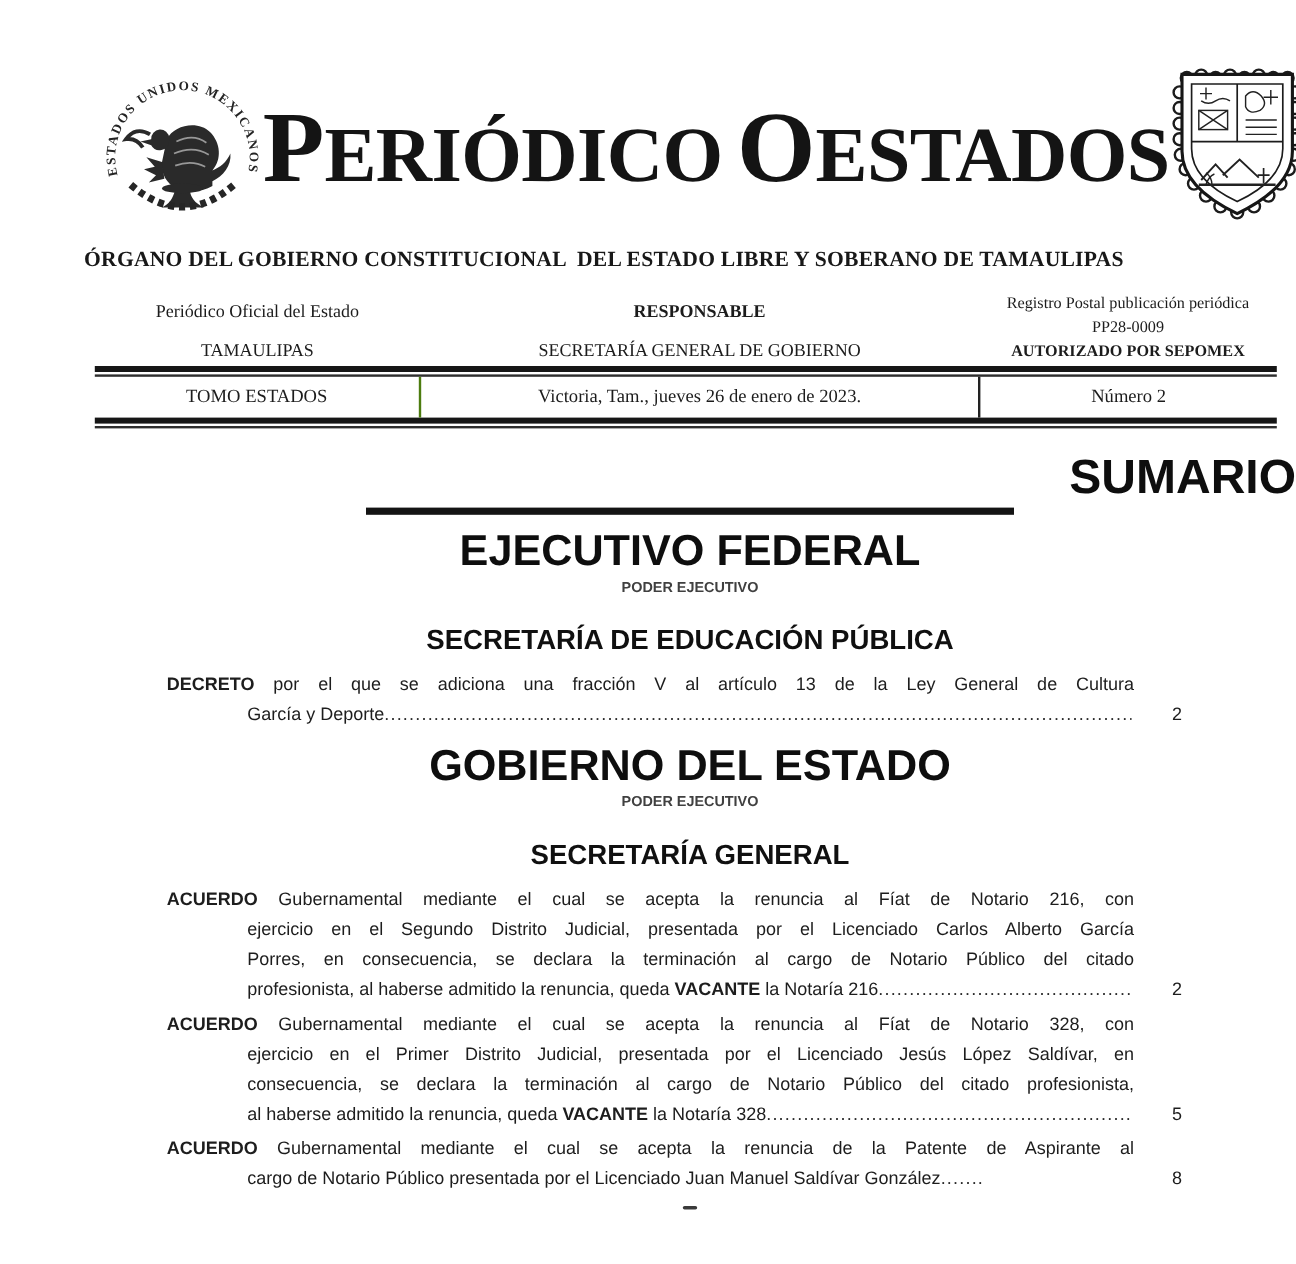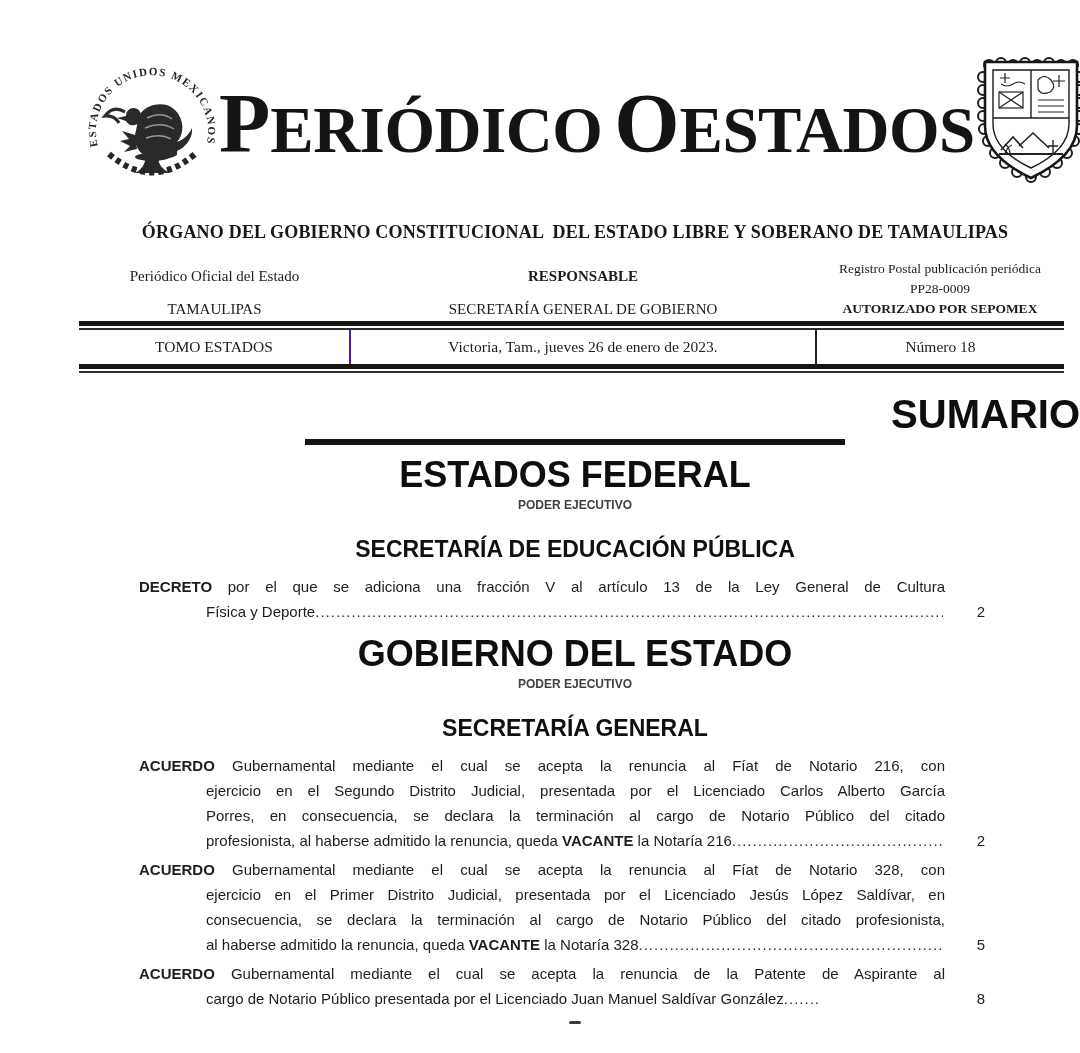--- a/index.html
+++ b/index.html
@@ -12,35 +12,35 @@
   
   .masthead{margin-top:46px;display:flex;align-items:flex-start;padding-left:15px;padding-right:15px;height:152px;}
   .seal{margin-top:16px;flex:0 0 auto;}
   .shield{margin-top:10px;flex:0 0 auto;}
   .title{flex:1;display:flex;justify-content:center;align-items:baseline;gap:12px;
          padding-top:36px;font-family:"Liberation Serif",serif;font-weight:bold;color:#141414;white-space:nowrap;}
   .cap{font-size:84px;line-height:1;}
   .trest{font-size:65px;line-height:1;letter-spacing:-0.5px;}
 
   
-  .tagline{margin-top:24px;text-align:center;font-family:"Liberation Serif",serif;
+  .tagline{margin-top:8px;font-family:"Liberation Serif",serif;
            font-weight:bold;font-size:18px;letter-spacing:0.2px;white-space:pre;color:#181818;}
 
   
   .info-table{margin-left:9px;width:985px;margin-top:14px;font-family:"Liberation Serif",serif;}
   .hrow{display:flex;height:64px;}
   .hcol{display:flex;flex-direction:column;align-items:center;text-align:center;color:#1c1c1c;}
   .c1{width:271px;}.c2{width:466px;}.c3{width:248px;}
   .two{justify-content:space-between;padding:11px 0 3px;font-size:15px;}
   .three{justify-content:space-between;padding:2px 0 3px;font-size:13.5px;line-height:19px;}
   .bold{font-weight:bold;}
   .dblrule{border-top:5px solid #161616;border-bottom:2px solid #2e2e2e;height:2px;}
   .mrow{display:flex;height:34px;align-items:stretch;font-size:15.5px;}
   .mcell{display:flex;align-items:center;justify-content:center;text-align:center;}
-  .mcell.c2{border-left:2px solid #4c1d95;border-right:2px solid #222;}
+  .mcell.c2{border-left:2px solid #4d7c0f;border-right:2px solid #222;}
 
   
   .sum-title{margin-top:18px;text-align:right;font-weight:bold;font-size:40px;line-height:46px;color:#0e0e0e;}
   .sumline{width:540px;height:6px;background:#141414;margin:2px auto 0;}
   .sec-heading{margin-top:10px;text-align:center;font-weight:bold;font-size:36px;line-height:40px;color:#0e0e0e;}
   .sec-sub1{text-align:center;font-weight:bold;font-size:12px;line-height:21px;color:#404040;}
   .sec-sub2{text-align:center;font-weight:bold;font-size:23px;line-height:26px;color:#101010;margin-top:20px;}
   .entries{margin-left:53px;width:862px;margin-top:12px;}
   .entry{margin-bottom:4px;margin-left:16px;}
   .eline{font-size:15px;line-height:25px;text-align:justify;text-align-last:justify;
@@ -162,38 +162,38 @@
       <div class="hcol three c3">
         <span>Registro Postal publicación periódica</span>
         <span>PP28-0009</span>
         <span class="bold">AUTORIZADO POR SEPOMEX</span>
       </div>
     </div>
     <div class="dblrule"></div>
     <div class="mrow">
       <div class="mcell c1">TOMO ESTADOS</div>
       <div class="mcell c2">Victoria, Tam., jueves 26 de enero de 2023.</div>
-      <div class="mcell c3">Número 18</div>
+      <div class="mcell c3">Número 2</div>
     </div>
     <div class="dblrule"></div>
   </div>
 
   <div class="sum-title">SUMARIO</div>
   <div class="sumline"></div>
 
   <div id="summary-sections">
       <div class="summary-section">
-        <div class="sec-heading">ESTADOS FEDERAL</div>
+        <div class="sec-heading">EJECUTIVO FEDERAL</div>
         <div class="sec-sub1">PODER EJECUTIVO</div>
         <div class="sec-sub2">SECRETARÍA DE EDUCACIÓN PÚBLICA</div>
         <div class="entries">
           <div class="entry">
             <div class="eline"><span class="etext"><b>DECRETO</b><span> por el que se adiciona una fracción V al artículo 13 de la Ley General de Cultura</span></span></div>
             <div class="eline cont last">
-              <span class="etext"><span>Física y Deporte</span></span>
+              <span class="etext"><span>García y Deporte</span></span>
               <span class="dotlead">........................................................................................................................................................................................................</span>
               <span class="filler"></span>
               <span class="epage">2</span>
             </div>
           </div>
         </div>
       </div>
       <div class="summary-section">
         <div class="sec-heading">GOBIERNO DEL ESTADO</div>
         <div class="sec-sub1">PODER EJECUTIVO</div>

